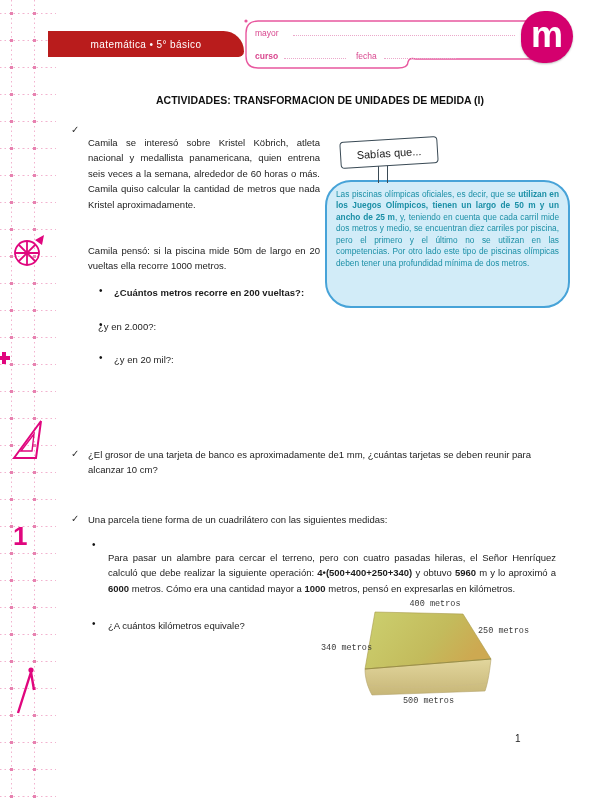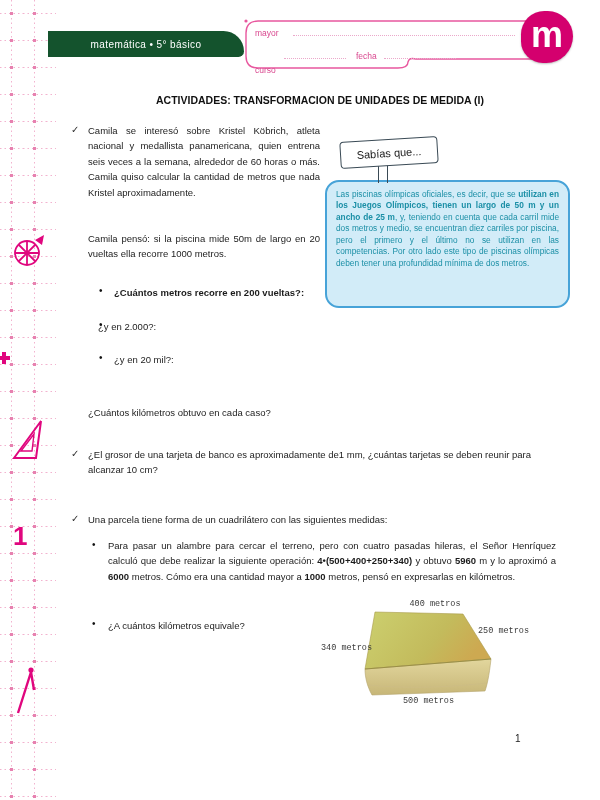--- a/index.html
+++ b/index.html
@@ -4,21 +4,21 @@
 <style>
   html,body{margin:0;padding:0;background:#888;}
   .page{
     position:relative;width:600px;height:800px;background:#ffffff;
     font-family:"Liberation Sans",sans-serif;color:#1c1c1c;overflow:hidden;
     margin:0 auto;
   }
   .abs{position:absolute;}
   
   .banner{
-    left:48px;top:31px;width:196px;height:26px;background:#14532d;
+    left:48px;top:31px;width:196px;height:26px;background:#b91c1c;
     border-top-right-radius:22px;border-bottom-right-radius:6px;
     color:#fff;font-size:10px;display:flex;align-items:center;justify-content:center;
     letter-spacing:.4px;
   }
   .form-outline{left:238px;top:16px;}
   .form-label{color:#d9488f;font-size:8.5px;}
   .dotline{border-bottom:1.5px dotted #eba8ca;display:inline-block;height:9px;}
   .logo{
     left:521px;top:11px;width:52px;height:52px;background:#d4006e;
     border-radius:48% 52% 55% 45%;display:flex;align-items:center;justify-content:center;
@@ -26,37 +26,37 @@
     box-shadow:0 1px 2px rgba(0,0,0,.25);
   }
   .logo span{margin-top:-4px;}
   
   .title{
     left:55px;top:94px;width:530px;text-align:center;
     font-size:10.5px;font-weight:bold;color:#111;
   }
   
   .body-txt{font-size:9.5px;line-height:1.62;}
-  .just{text-align:justify;}
+  .just{text-align:justify;margin-top:12px;}
   .check{font-size:10px;color:#333;}
   .bullet{font-size:10px;color:#111;}
   
   .bubble{
     left:340px;top:139px;width:96px;height:25px;border:1.6px solid #3a4a55;
     border-radius:4px;background:#fff;transform:rotate(-3.5deg);
     display:flex;align-items:center;justify-content:center;
     font-size:11px;color:#222;z-index:3;
   }
   .bubble-stem{
     left:378px;top:165px;width:8px;height:18px;
     border-left:1.5px solid #3a4a55;border-right:1.5px solid #3a4a55;z-index:2;
   }
   .sabias-box{
     left:325px;top:180px;width:245px;height:128px;background:#d2ecf8;
-    border:2.5px solid #47a3d8;border-radius:14px;box-sizing:border-box;
+    border:2.5px solid #47a3d8;border-radius:26px;box-sizing:border-box;
     padding:7px 9px;font-size:8.3px;line-height:1.38;color:#1b8fa6;
     text-align:justify;z-index:1;
   }
   
   .parcel{left:315px;top:593px;width:240px;height:125px;}
   .parcel-label{position:absolute;font-size:8.5px;color:#3a3a3a;white-space:nowrap;font-family:Liberation Mono, monospace;}
   
   .pageno{left:515px;top:733px;font-size:10px;color:#222;}
   b{font-weight:bold;}
 </style>
@@ -98,21 +98,21 @@
   </svg>
 
   <div class="abs banner">matemática • 5° básico</div>
 
   <svg class="abs form-outline" width="310" height="60">
     <path d="M302 5 L20 5 Q8 5 8 17 L8 40 Q8 52 20 52 L160 52 Q170 52 170 46 Q171 41 178 43 L302 43" stroke="#e8579e" stroke-width="1.4" fill="none"></path>
     <circle cx="8" cy="5" r="1.6" fill="#e8579e"></circle>
   </svg>
   <span class="abs form-label" style="left:255px;top:28px;">mayor</span>
   <span class="abs dotline" style="left:293px;top:26px;width:222px;"></span>
-  <span class="abs form-label" style="left:255px;top:65px;">curso</span>
+  <span class="abs form-label" style="left:255px;top:51px;font-weight:bold;">curso</span>
   <span class="abs dotline" style="left:284px;top:49px;width:62px;"></span>
   <span class="abs form-label" style="left:356px;top:51px;">fecha</span>
   <span class="abs dotline" style="left:384px;top:49px;width:72px;"></span>
 
   <div class="abs logo">
     <span>m</span>
   </div>
 
   <div class="abs title">ACTIVIDADES: TRANSFORMACION DE UNIDADES DE MEDIDA (I)</div>
 
@@ -123,21 +123,20 @@
 
   <span class="abs bullet" style="left:99px;top:285px;">•</span>
   <div class="abs body-txt" style="left:114px;top:285px;width:300px;font-weight:bold;">¿Cuántos metros recorre en 200 vueltas?:</div>
 
   <span class="abs bullet" style="left:99px;top:319px;">•</span>
   <div class="abs body-txt" style="left:98px;top:319px;width:300px;">¿y en 2.000?:</div>
 
   <span class="abs bullet" style="left:99px;top:352px;">•</span>
   <div class="abs body-txt" style="left:114px;top:352px;width:300px;">¿y en 20 mil?:</div>
 
-  <div class="abs body-txt" style="left:88px;top:405px;width:470px;">¿Cuántos kilómetros obtuvo en cada caso?</div>
 
   <div class="abs bubble-stem"></div>
   <div class="abs bubble">Sabías que...</div>
   <div class="abs sabias-box"><span>Las piscinas olímpicas oficiales, es decir, que se </span><b>utilizan en los Juegos Olímpicos, tienen un largo de 50 m y un ancho de 25 m</b><span>, y, teniendo en cuenta que cada carril mide dos metros y medio, se encuentran diez carriles por piscina, pero el primero y el último no se utilizan en las competencias. Por otro lado este tipo de piscinas olímpicas deben tener una profundidad mínima de dos metros.</span></div>
 
   <span class="abs check" style="left:71px;top:448px;">✓</span>
   <div class="abs body-txt" style="left:88px;top:447px;width:468px;">¿El grosor de una tarjeta de banco es aproximadamente de1 mm, ¿cuántas tarjetas se deben reunir para alcanzar 10 cm?</div>
 
   <span class="abs check" style="left:71px;top:513px;">✓</span>
   <div class="abs body-txt" style="left:88px;top:512px;width:468px;">Una parcela tiene forma de un cuadrilátero con las siguientes medidas:</div>

